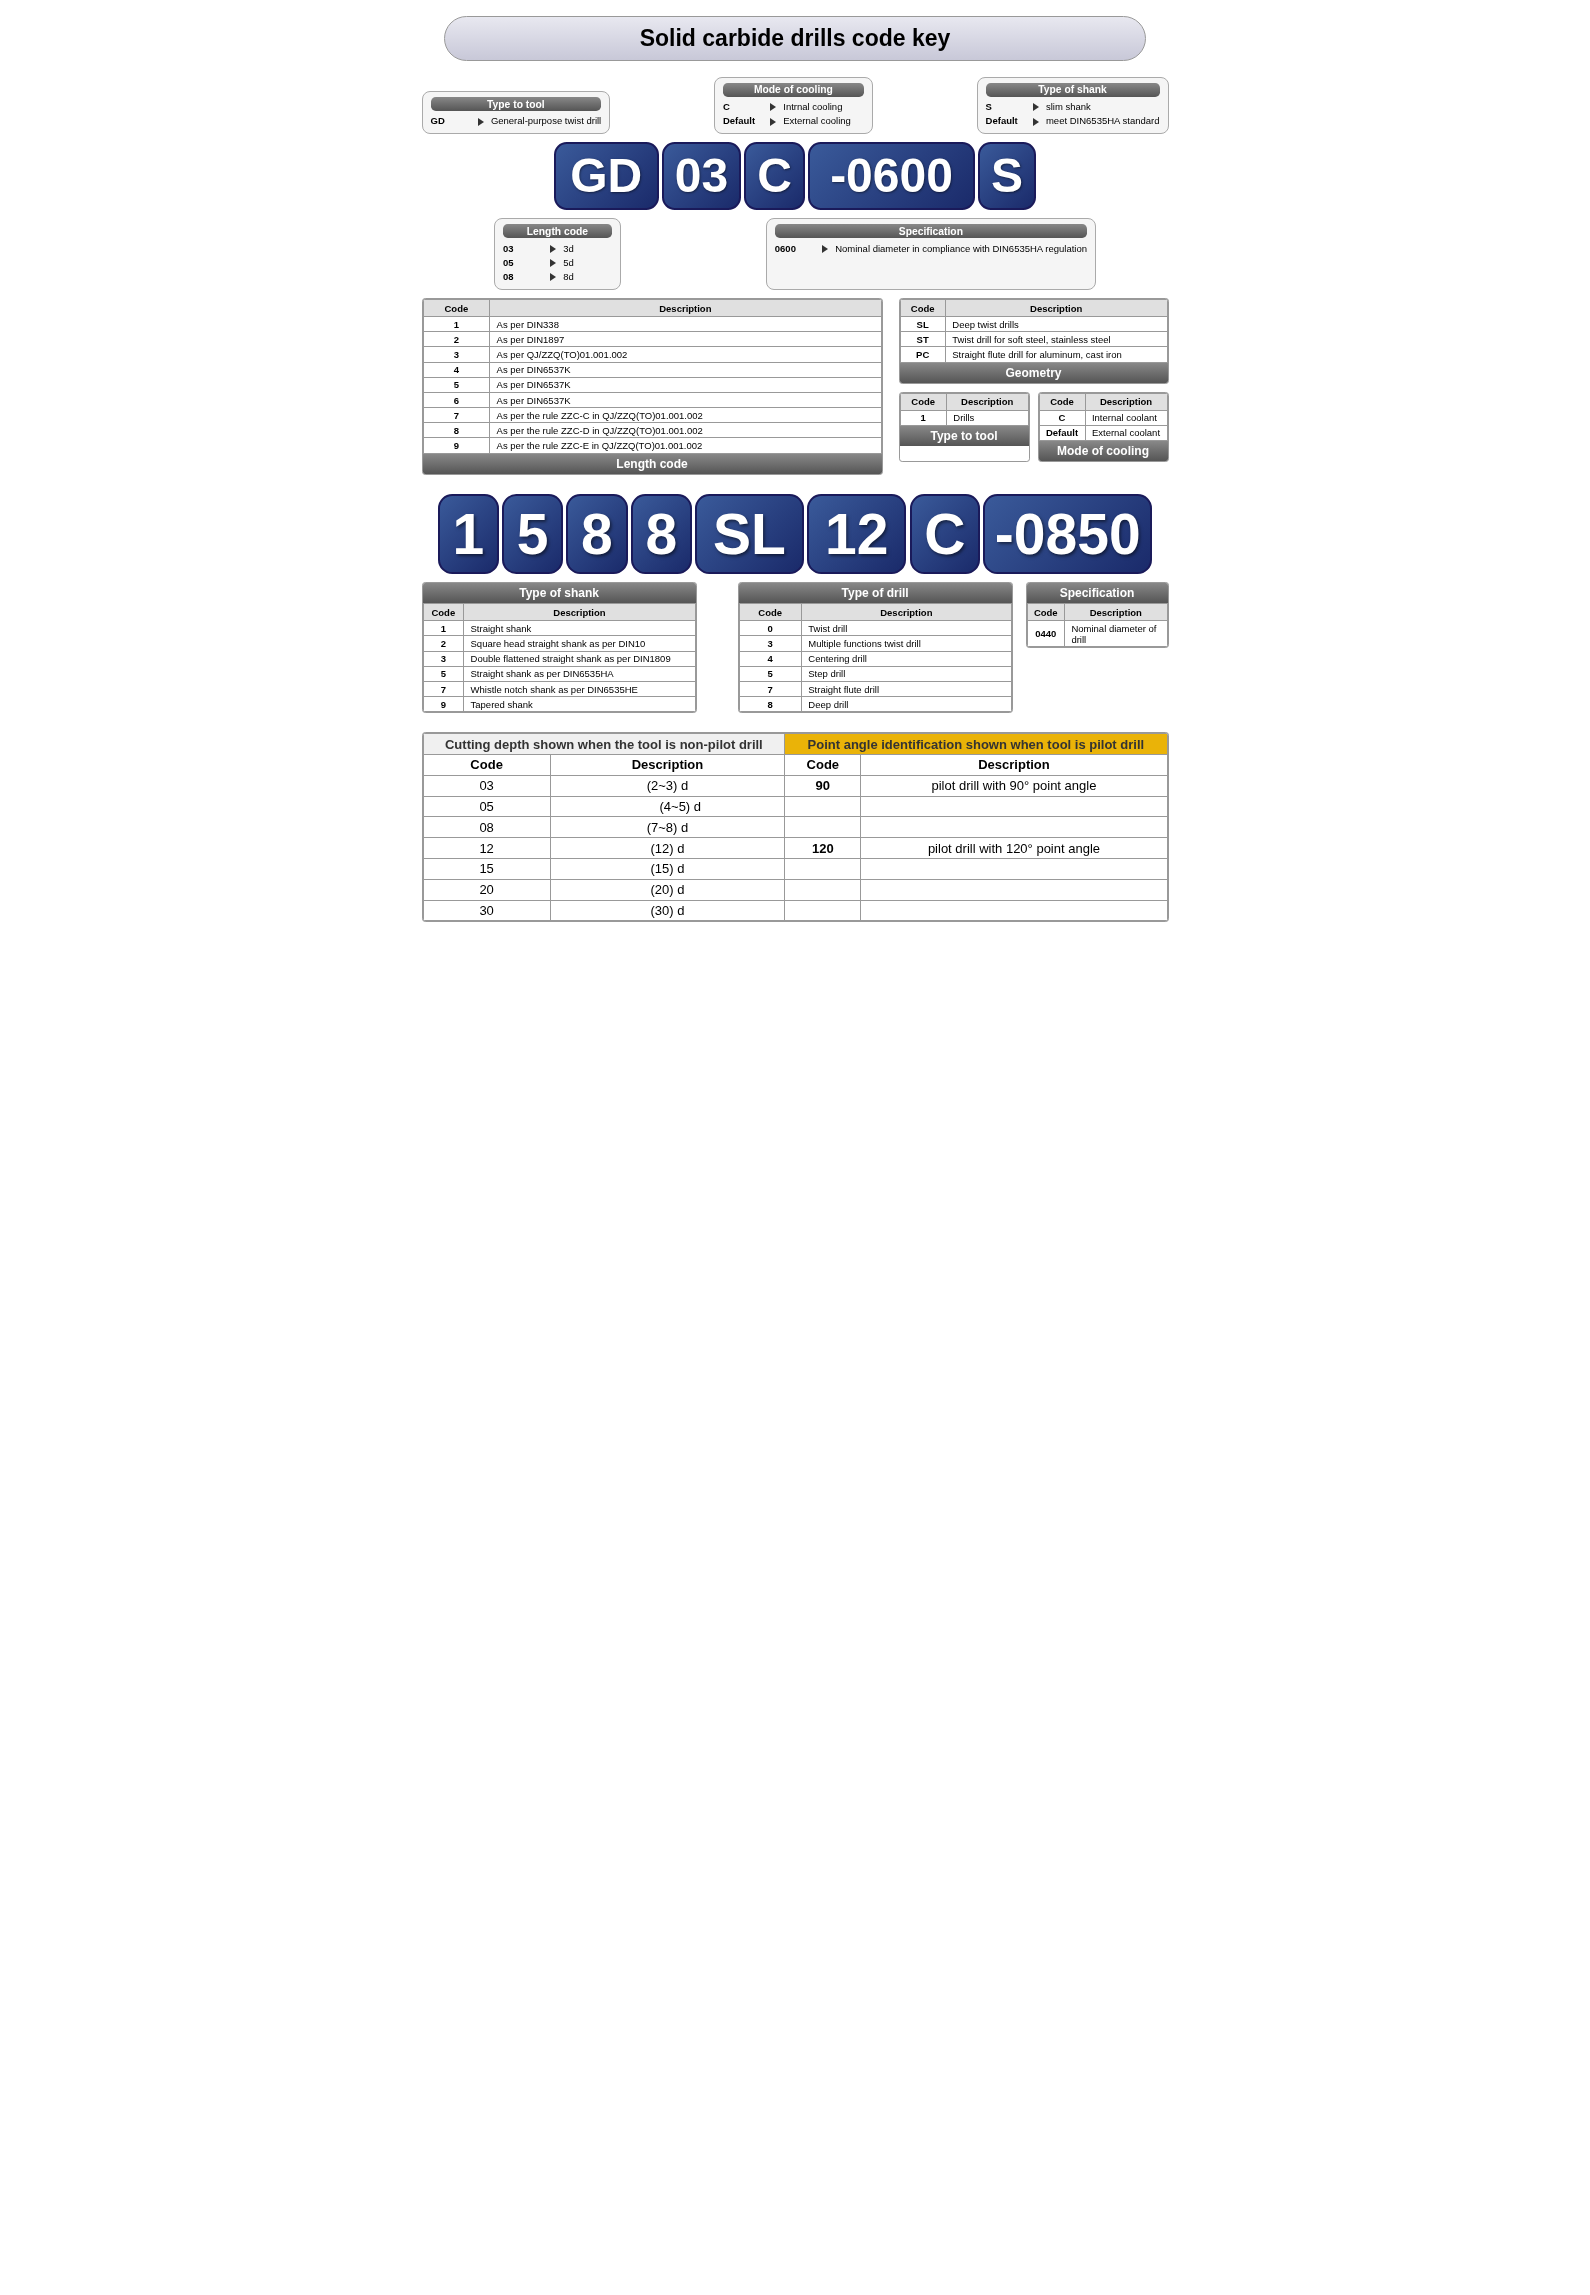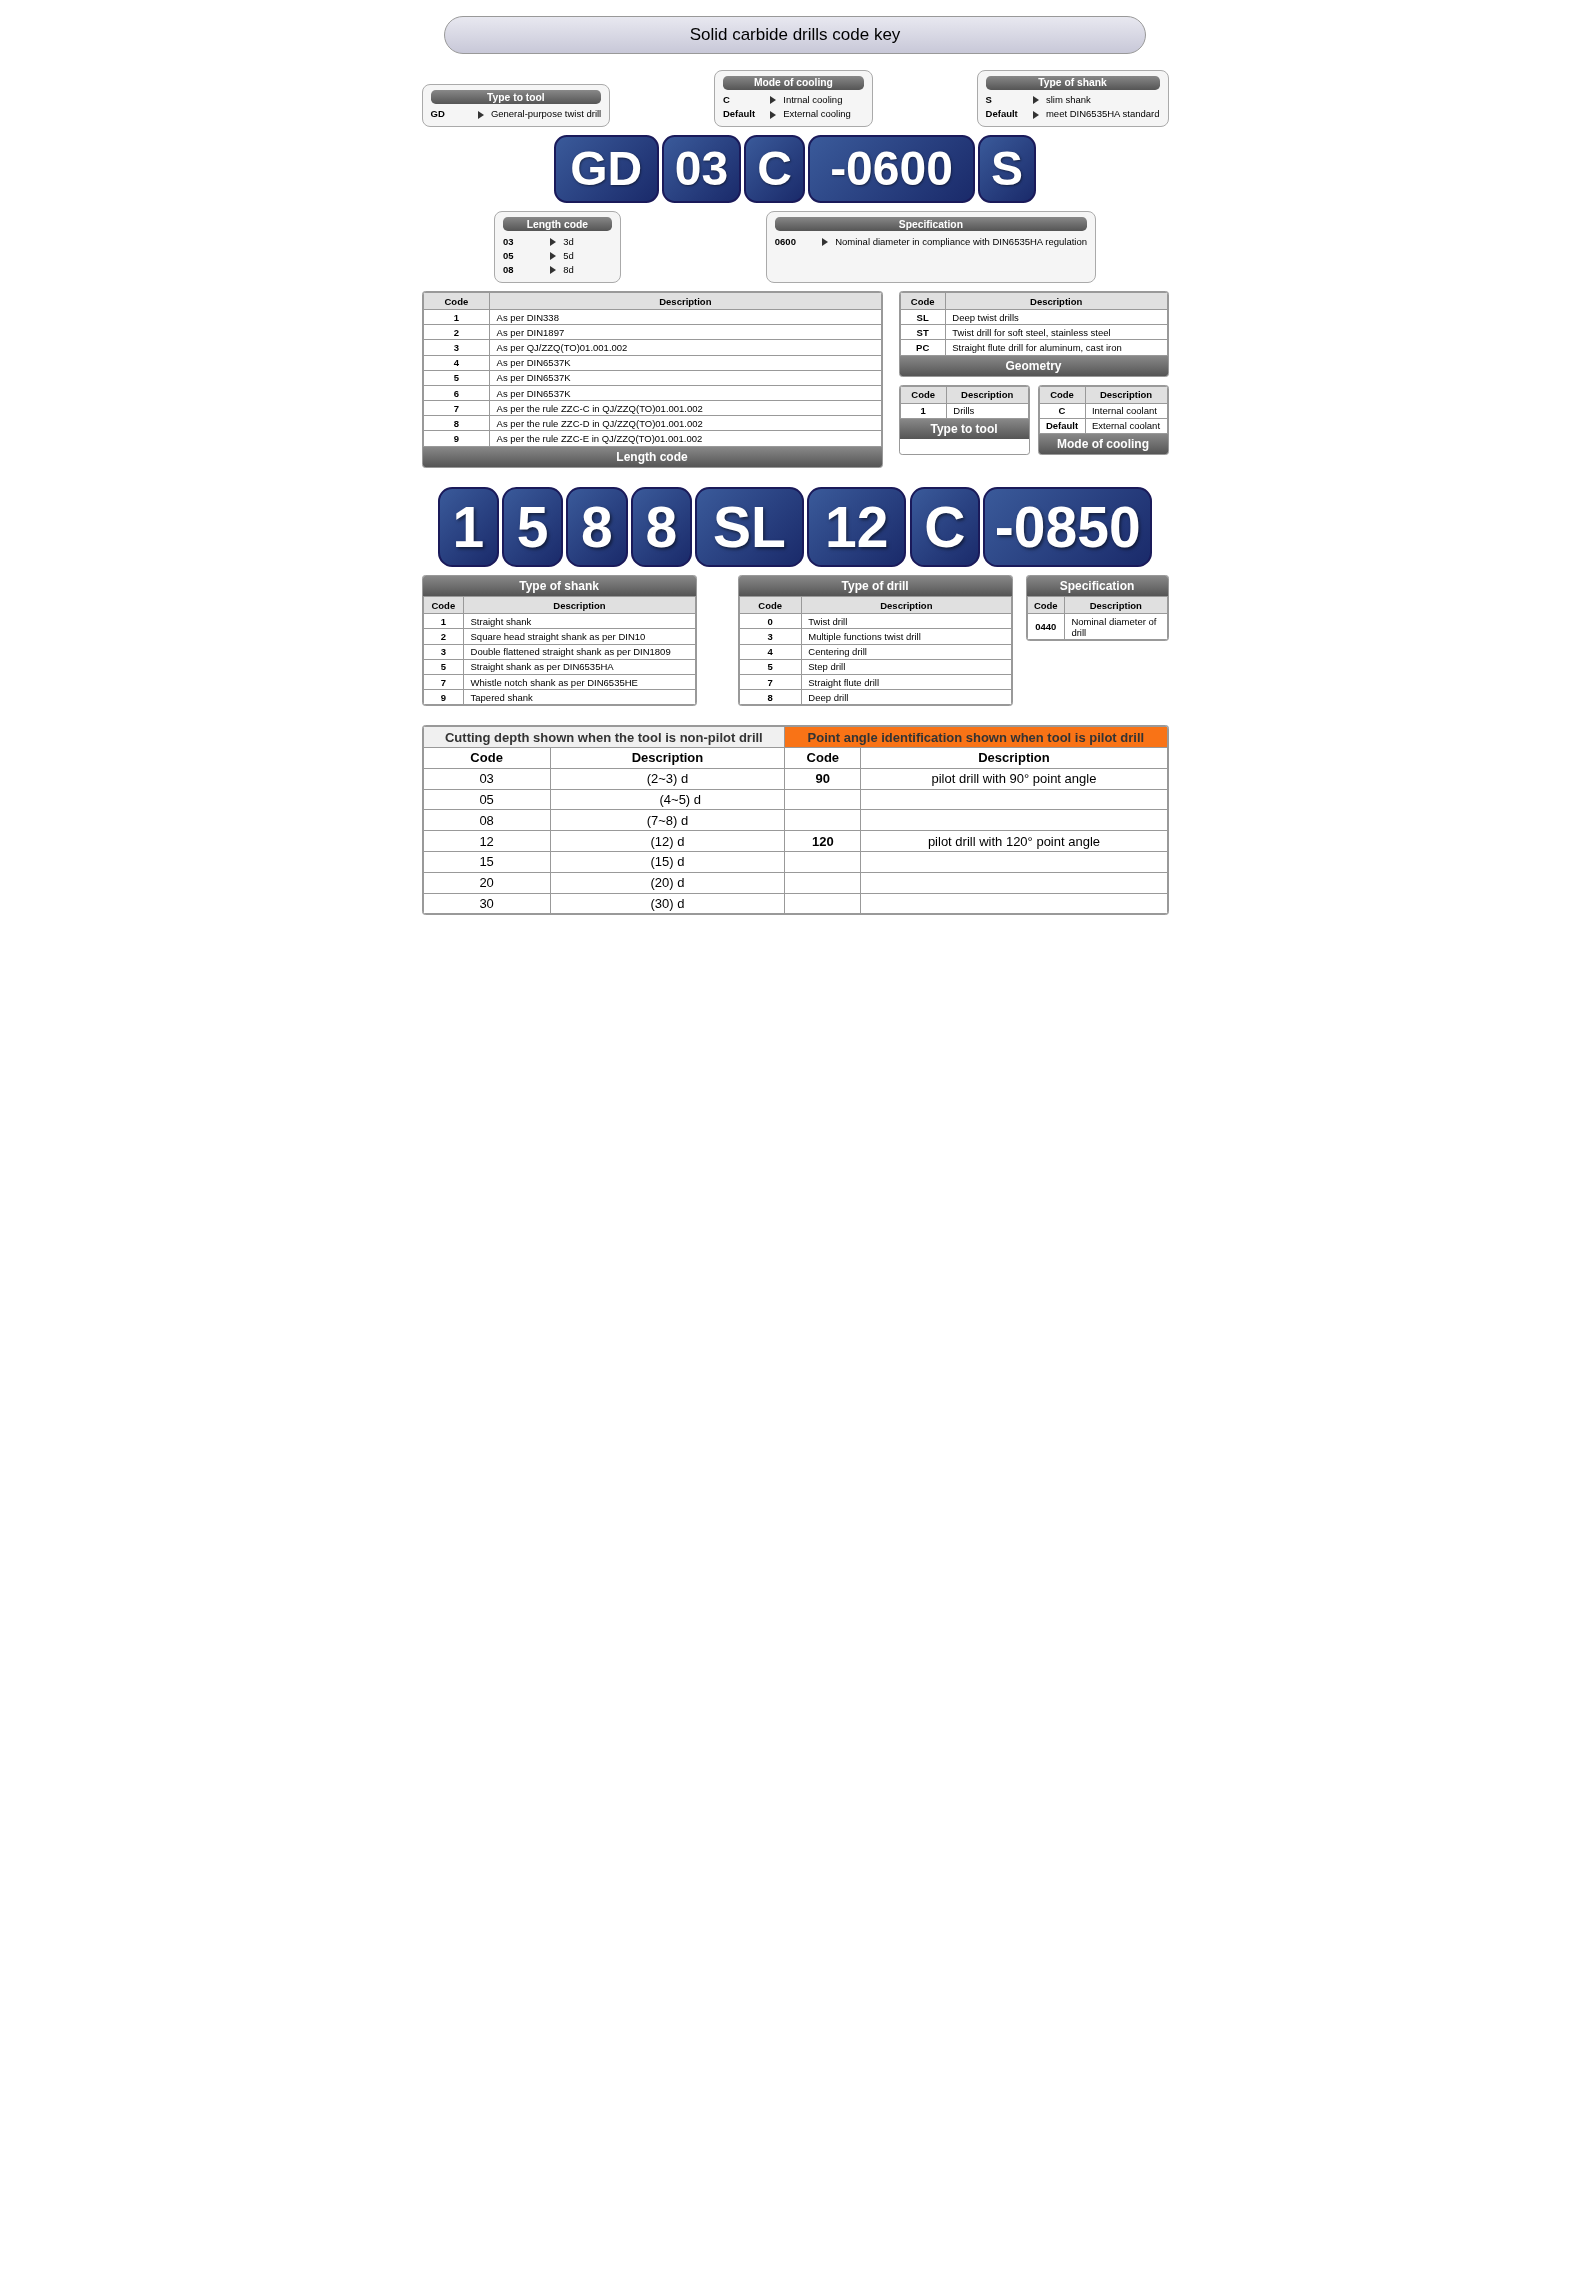--- a/index.html
+++ b/index.html
@@ -7,22 +7,22 @@
       background: #fff;
       font-family: Arial, sans-serif;
       width: 795px;
       margin: 0 auto;
       padding: 8px;
     }
 
     
     .main-title {
       text-align: center;
-      font-size: 17px;
-      font-weight: normal;
+      font-size: 23px;
+      font-weight: bold;
       background: linear-gradient(to bottom, #e8e8f0, #c8c8d8);
       border: 1.6px solid #999;
       border-radius: 24px;
       padding: 8px 32px;
       margin: 8px auto 16px;
       display: inline-block;
       width: 90%;
     }
     .title-row { text-align: center; }
 
@@ -483,21 +483,21 @@
     </div>
 
   </div>
 
   <div style="margin-top: 16px;">
     <div class="table-wrapper" style="width:100%;">
       <table class="ident-table">
         <thead>
           <tr>
             <th colspan="2" style="background:#f0f0f0; color:#333;">Cutting depth shown when the tool is non-pilot drill</th>
-            <th colspan="2" style="background:#f97316; color:#333;">Point angle identification shown when tool is pilot drill</th>
+            <th colspan="2" style="background:#eab308; color:#333;">Point angle identification shown when tool is pilot drill</th>
           </tr>
           <tr>
             <th>Code</th>
             <th>Description</th>
             <th>Code</th>
             <th>Description</th>
           </tr>
         </thead>
         <tbody id="ident-body">
             <tr>

